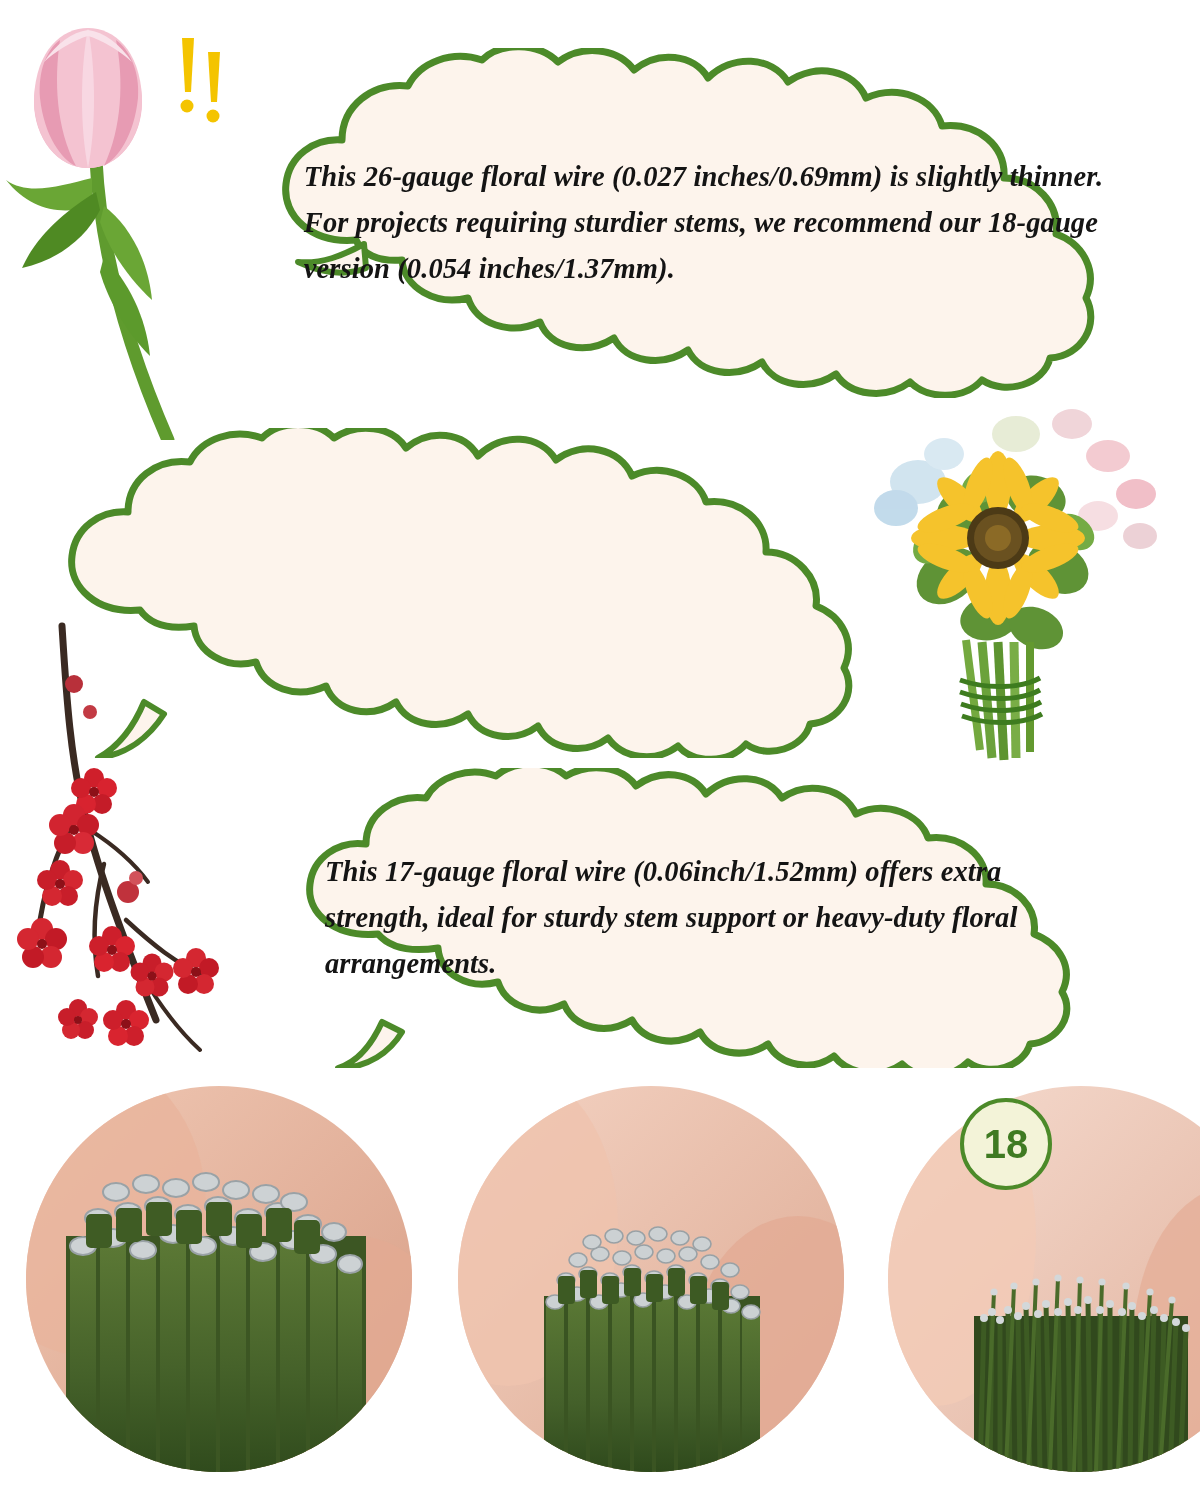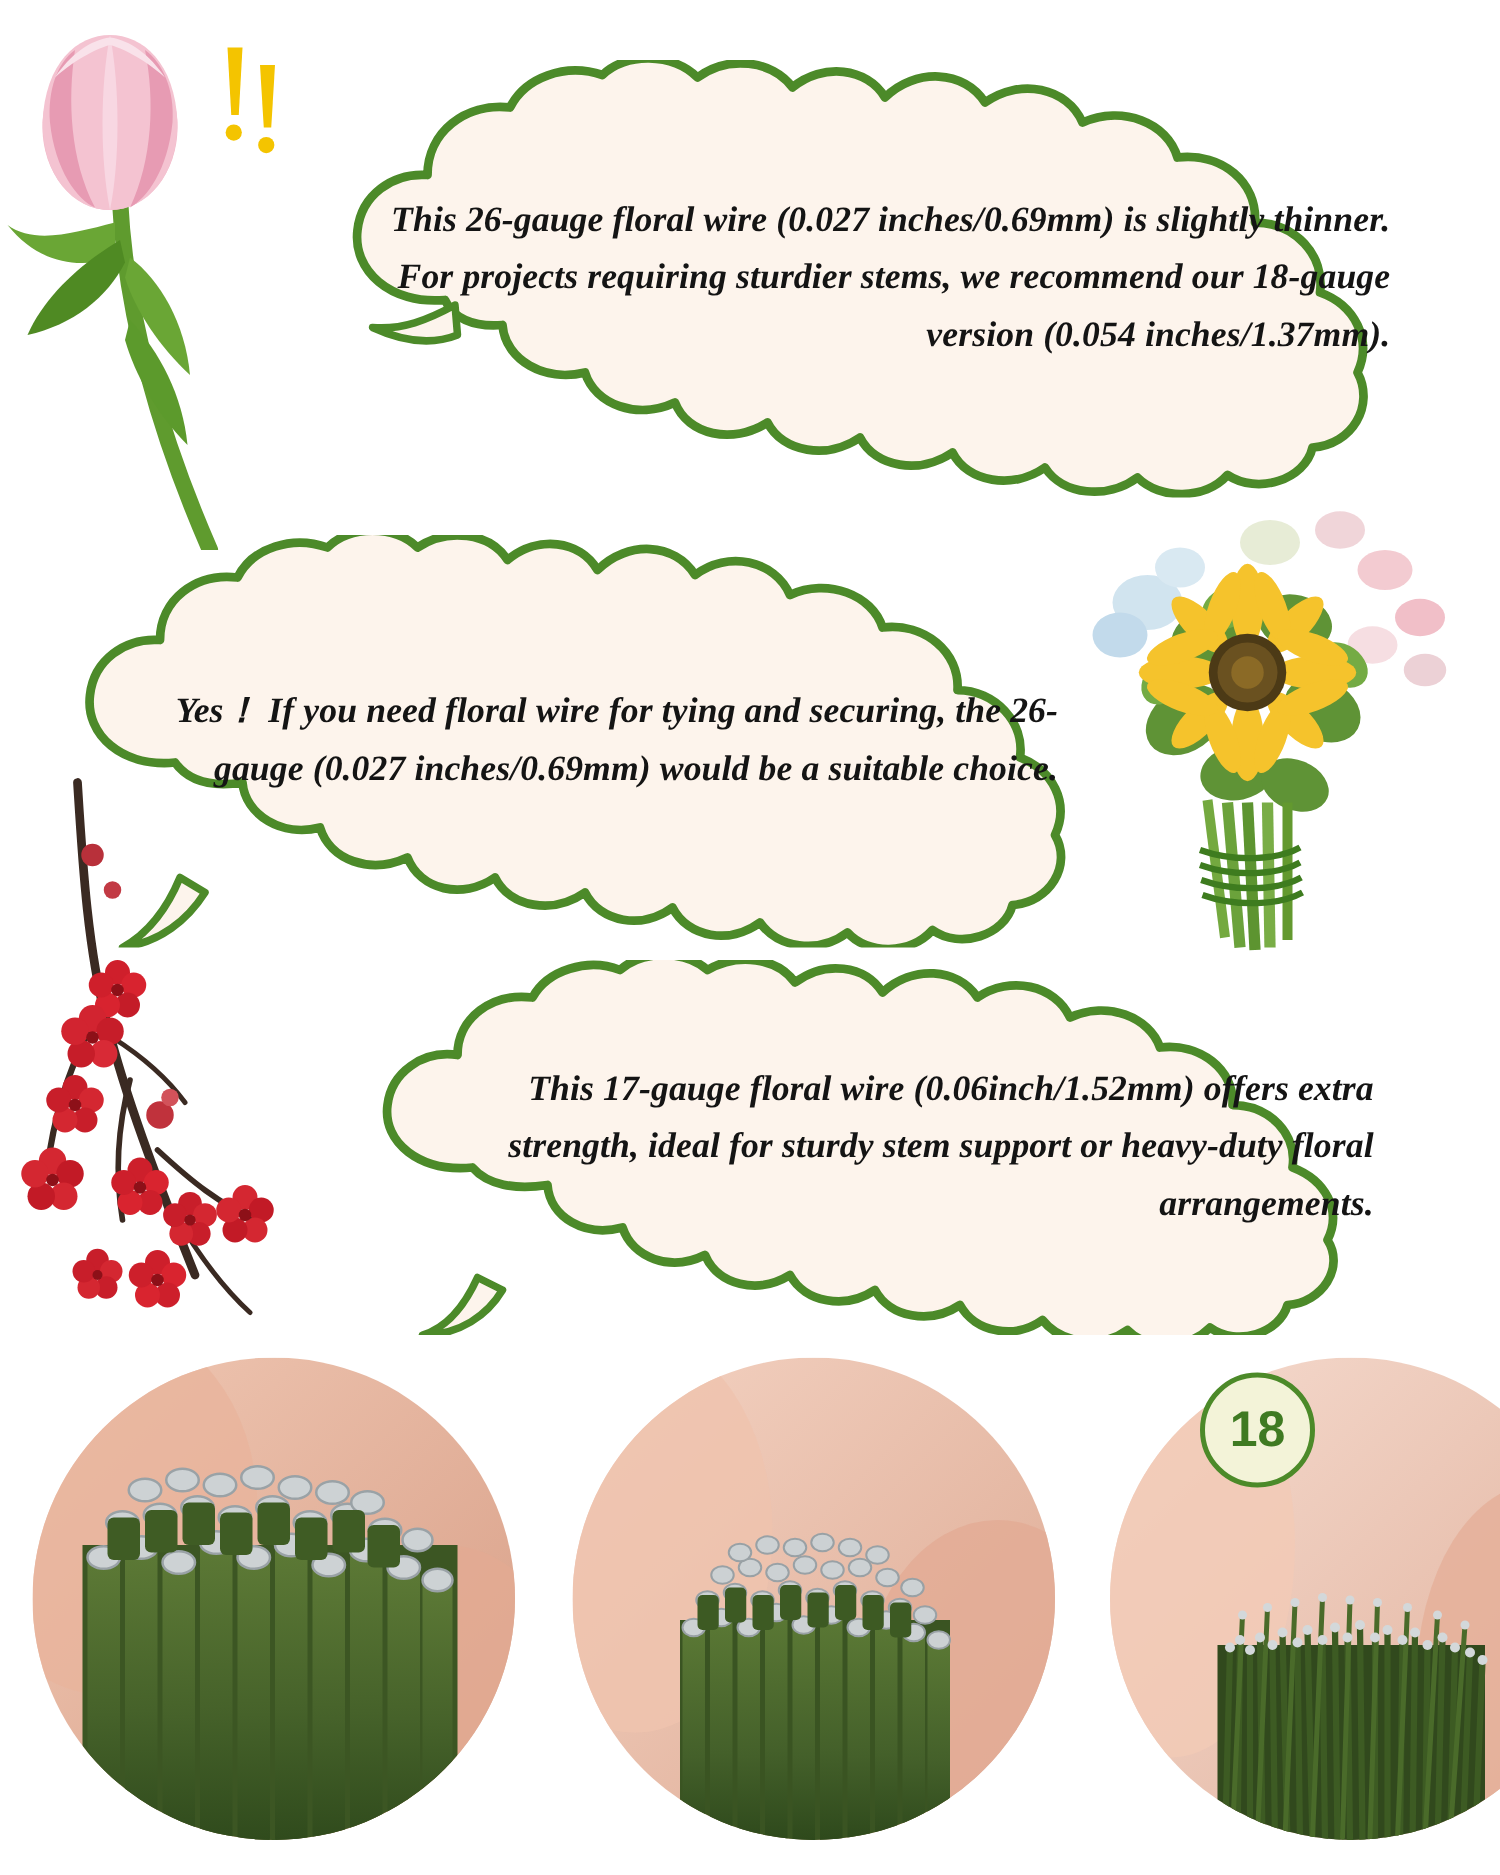--- a/index.html
+++ b/index.html
@@ -31,21 +31,21 @@
     inset: 0;
     width: 100%;
     height: 100%;
   }
   .cloud .cloud-text {
     position: absolute;
     left: 7%;
     right: 7%;
     top: 50%;
     transform: translateY(-50%);
-    text-align: right;
+    text-align: left;
     font-style: italic;
     font-weight: bold;
     color: #141414;
     line-height: 1.62;
     letter-spacing: 0.1px;
   }
 
   #cloud-1 { left: 238px; top: 48px; width: 940px; height: 350px; }
   #cloud-1 .cloud-text { font-size: 28.5px; }
 
@@ -188,21 +188,20 @@
                C626 336 594 330 580 310
                C556 328 522 322 510 298
                C486 316 452 310 440 286
                C414 304 380 298 368 274
                C342 292 308 284 298 258
                C268 272 236 260 228 234
                C198 242 168 224 166 198
                C140 202 122 196 112 182 Z" fill="#fdf4ec" stroke="#4c8a29" stroke-width="7" stroke-linejoin="round"></path>
       <path d="M116 274 C106 298 92 318 70 330 C100 326 122 308 136 286 Z" fill="#fdf4ec" stroke="#4c8a29" stroke-width="6" stroke-linejoin="round"></path>
     </svg>
-    <div class="cloud-text">Yes！ If you need floral wire for tying and securing, the 26-gauge (0.027 inches/0.69mm) would be a suitable choice.</div>
   </div>
 
   <div class="cloud" id="cloud-3">
     <svg class="cloud-shape" viewBox="0 0 900 300" preserveAspectRatio="none" xmlns="http://www.w3.org/2000/svg">
       <path d="M116 166
                C74 170 44 146 48 116
                C51 90 76 72 104 76
                C104 46 132 26 164 30
                C176 8 208 -2 234 8
                C252 -8 286 -8 304 8

